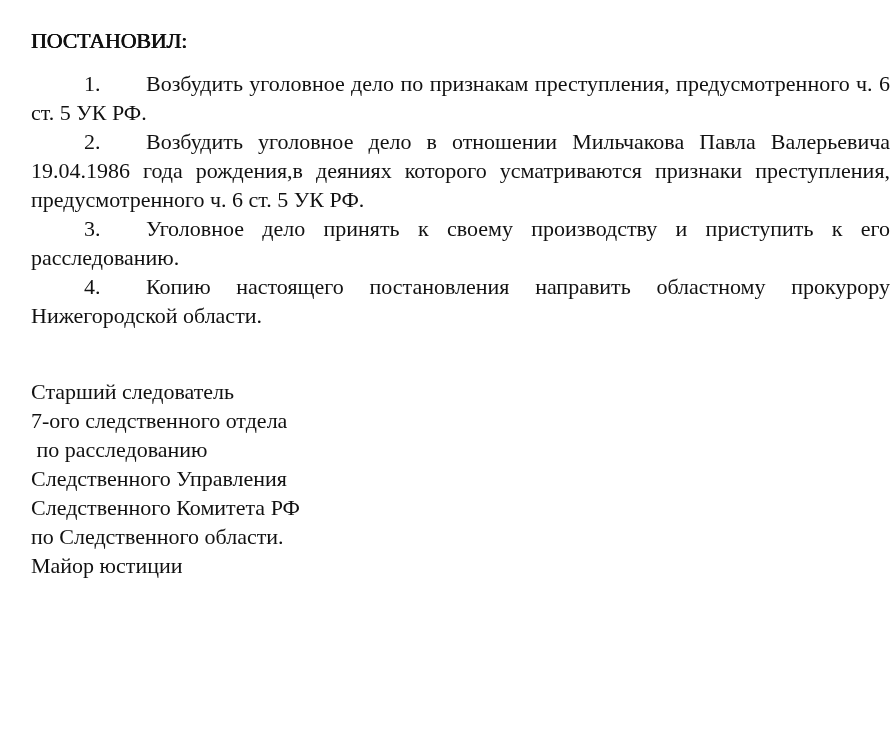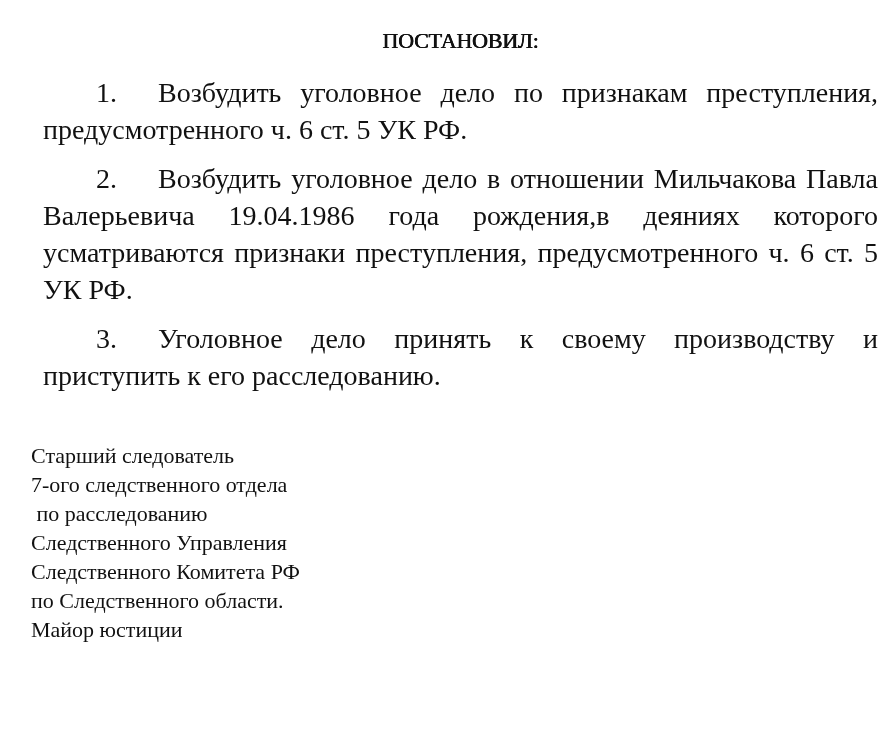--- a/index.html
+++ b/index.html
@@ -15,39 +15,38 @@
       font-family: "Liberation Serif", serif;
       color: #111111;
     }
     .page {
       position: absolute;
       left: 31px;
       top: 26px;
       width: 859px;
     }
     .heading {
-      text-align: center;
       font-size: 22px;
       line-height: 30px;
       height: 36px;
       margin-left: 0;
       width: 859px;
       text-shadow: 0.4px 0 0 #111, -0.2px 0 0 #111;
       letter-spacing: -0.2px;
       padding-left: 0;
     }
     .items {
       margin-top: 7px;
     }
     .item {
-      font-size: 28px;
-      line-height: 37px;
+      font-size: 22px;
+      line-height: 29px;
       text-align: justify;
       text-align-last: left;
-      margin: 12px;
+      margin: 0;
     }
     .num {
       display: inline-block;
       width: 62px;
       padding-left: 53px;
       box-sizing: content-box;
     }
     .signature {
       margin-top: 47px;
       font-size: 22px;
@@ -67,20 +66,21 @@
 </head>
 <body>
 
 <div class="page">
   <div class="heading">ПОСТАНОВИЛ:</div>
 
   <div class="items">
     <p class="item"><span class="num">1.</span><span>Возбудить уголовное дело по признакам преступления, предусмотренного ч. 6 ст. 5 УК РФ.</span></p>
     <p class="item"><span class="num">2.</span><span>Возбудить уголовное дело в отношении Мильчакова Павла Валерьевича 19.04.1986 года рождения,в деяниях которого усматриваются признаки преступления, предусмотренного ч. 6 ст. 5 УК РФ.</span></p>
     <p class="item"><span class="num">3.</span><span>Уголовное дело принять к своему производству и приступить к его расследованию.</span></p>
+    <p class="item"><span class="num">4.</span><span>Копию настоящего постановления направить областному прокурору Нижегородской области.</span></p>
   </div>
 
   <div class="signature">
     <span class="sig-line">Старший следователь</span>
     <span class="sig-line">7-ого следственного отдела</span>
     <span class="sig-line"> по расследованию</span>
     <span class="sig-line">Следственного Управления</span>
     <span class="sig-line">Следственного Комитета РФ</span>
     <span class="sig-line">по Следственного области.</span>
     <div class="sig-last">

